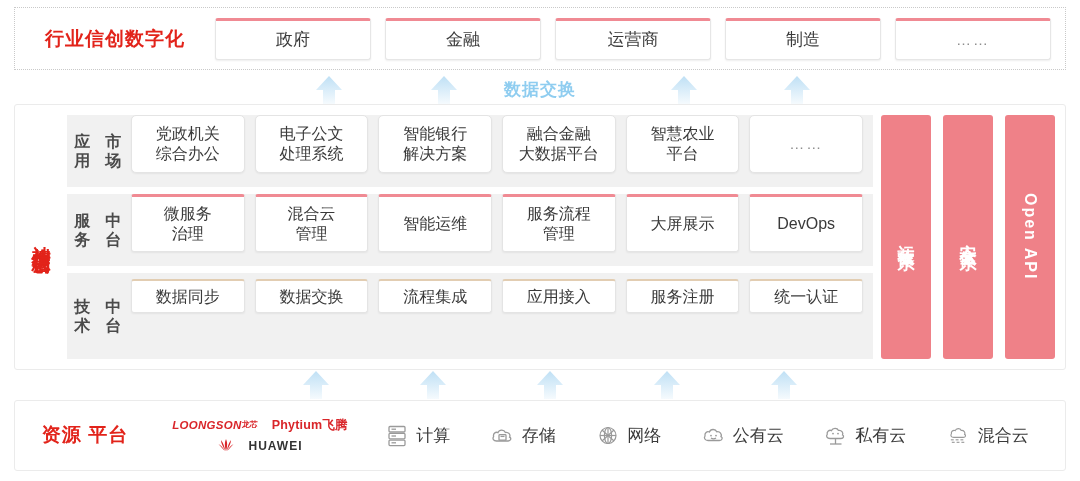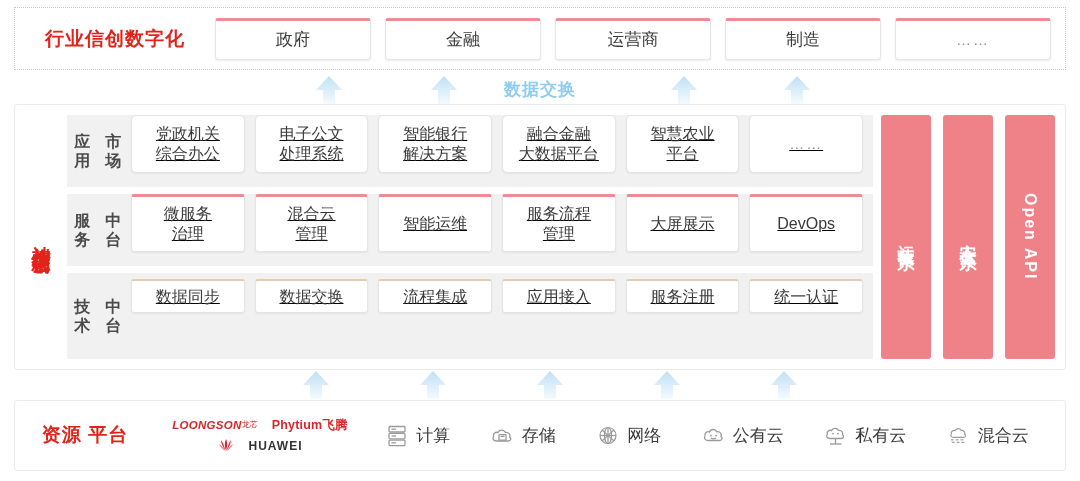--- a/index.html
+++ b/index.html
@@ -87,21 +87,20 @@
     display:flex; align-items:center; justify-content:center;
     font-size:16px; font-weight:bold; color:#4a4a4a;
     line-height:1.2; text-align:center;
     letter-spacing:.5px;
   }
   .row-label span{display:block;}
   .cells{
     flex:1; display:flex; align-items:center; gap:10px;
     padding:6px 10px 20px 2px;
     box-sizing:border-box;
-    text-decoration:underline;
   }
   .cells.stacked{
     flex-direction:column; gap:5px; align-items:stretch; justify-content:center;
   }
   .cell-line{display:flex; gap:10px; flex:1;}
   .cell{
     flex:1;
     background:#ffffff;
     border:1px solid #e4e4e4;
     border-radius:3px;
@@ -170,21 +169,21 @@
   .vendors{
     width:210px; flex:0 0 210px;
     display:flex; flex-direction:column; align-items:center; gap:4px;
   }
   .vendor-line{display:flex; align-items:center; justify-content:center; gap:14px;}
   .v-loongson{display:flex; flex-direction:row; align-items:flex-start; line-height:1;}
   .v-loongson .en{
     color:#d9262a; font-weight:bold; font-size:11.5px;
     font-style:italic; letter-spacing:.3px;
   }
-  .v-loongson .cn{ color:#d9262a; font-weight:normal; font-size:8px; margin-top:1px;}
+  .v-loongson .cn{ color:#d9262a; font-weight:bold; font-size:8px; margin-top:1px;}
   .v-phytium{ color:#d9262a; font-weight:bold; font-size:12.5px; letter-spacing:.2px;}
   .v-huawei{display:flex; align-items:center; gap:15px;}
   .v-huawei .mark{ color:#d9262a; font-size:15px; line-height:1;}
   .v-huawei .txt{ color:#333333; font-weight:bold; font-size:12px; letter-spacing:1px;}
   .res-items{
     flex:1; display:flex; align-items:center; justify-content:space-around;
     padding-right:16px;
   }
   .res-item{display:flex; align-items:center; gap:7px;justify-content:center;}
   .res-item .ricon{

